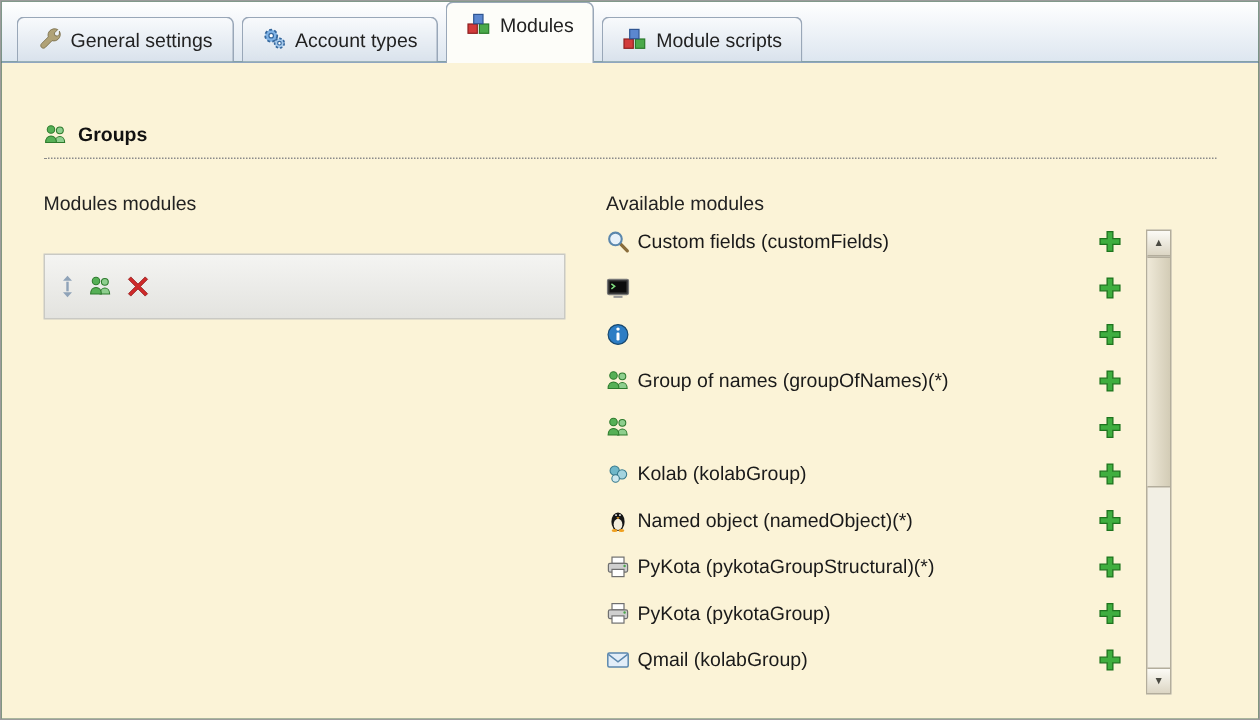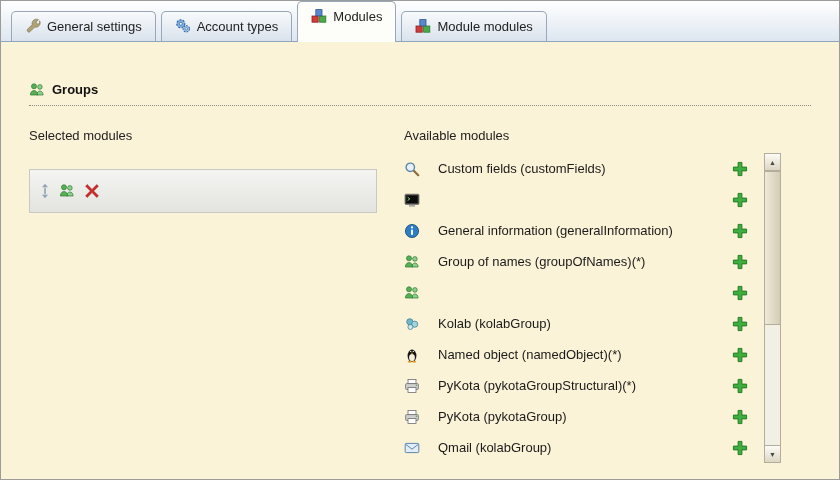--- a/index.html
+++ b/index.html
@@ -16,21 +16,21 @@
   .columns{display:flex;margin-top:22px}
   .col-left{width:348px;margin-right:27px;flex:none}
   .col-right{flex:1;min-width:0;padding-right:30px}
   .col-heading{font-size:13px;color:#222}
   .selected-list{margin-top:26px}
   .selected-row{display:flex;align-items:center;gap:9px;height:44px;padding:0 10px;background:linear-gradient(#f4f4f2,#e3e3df);border:1px solid #c9c9c4;box-sizing:border-box}
   .sel-label{flex:1;font-size:13px;color:#8a8a8a}
   .btn{cursor:pointer}
   .available-wrap{display:flex;margin-top:10px}
   .available-list{flex:1;min-width:0}
-  .avail-row{display:flex;align-items:center;gap:18px;min-height:31px;padding-right:6px}
+  .avail-row{display:flex;gap:5px;min-height:31px;padding-right:6px}
   .avail-label{font-size:13px;color:#1a1a1a;max-width:255px}
   .avail-row .add{margin-left:auto}
   .scrollbar{width:17px;flex:none;margin-left:10px;position:relative;background:#f2efe4;border:1px solid #b3ad9c;box-sizing:border-box}
   .sb-btn{height:16px;display:flex;align-items:center;justify-content:center;font-size:7px;color:#4a4a42;background:linear-gradient(#fcfbf6,#dcd6c4);border-bottom:1px solid #b3ad9c;cursor:pointer}
   .sb-btn.down{position:absolute;left:0;right:0;bottom:0;border-bottom:none;border-top:1px solid #b3ad9c}
   .sb-thumb{position:absolute;left:0;right:0;top:17px;height:152px;background:linear-gradient(90deg,#efe9d8,#d3ccb6);border-top:1px solid #b3ad9c;border-bottom:1px solid #b3ad9c;cursor:grab}
 </style>
 </head>
 <body>
 
@@ -127,38 +127,38 @@
     <div class="tab active">
       <svg class="icon">
           <use href="#i-blocks"></use>
         </svg>
       <span>Modules</span>
     </div>
     <div class="tab">
       <svg class="icon">
           <use href="#i-blocks"></use>
         </svg>
-      <span>Module modules</span>
+      <span>Module scripts</span>
     </div>
   </div>
 
   <div class="content">
 
     <div class="section-heading">
       <svg class="icon">
           <use href="#i-group"></use>
         </svg>
       <span>Groups</span>
     </div>
     <div class="rule"></div>
 
     <div class="columns">
 
       <div class="col-left">
-        <div class="col-heading">Selected modules</div>
+        <div class="col-heading">Modules modules</div>
         <div class="selected-list">
           <div class="selected-row">
             <svg class="drag">
                 <use href="#i-drag"></use>
               </svg>
             <svg class="icon">
                 <use href="#i-group"></use>
               </svg>
             <svg class="icon btn">
                 <use href="#i-del"></use>
@@ -188,21 +188,20 @@
                 </svg>
               <svg class="icon btn add">
                   <use href="#i-add"></use>
                 </svg>
             </div>
 
             <div class="avail-row">
               <svg class="icon">
                   <use href="#i-info"></use>
                 </svg>
-              <span class="avail-label">General information (generalInformation)</span>
               <svg class="icon btn add">
                   <use href="#i-add"></use>
                 </svg>
             </div>
 
             <div class="avail-row">
               <svg class="icon">
                   <use href="#i-group"></use>
                 </svg>
               <span class="avail-label">Group of names (groupOfNames)(*)</span>

